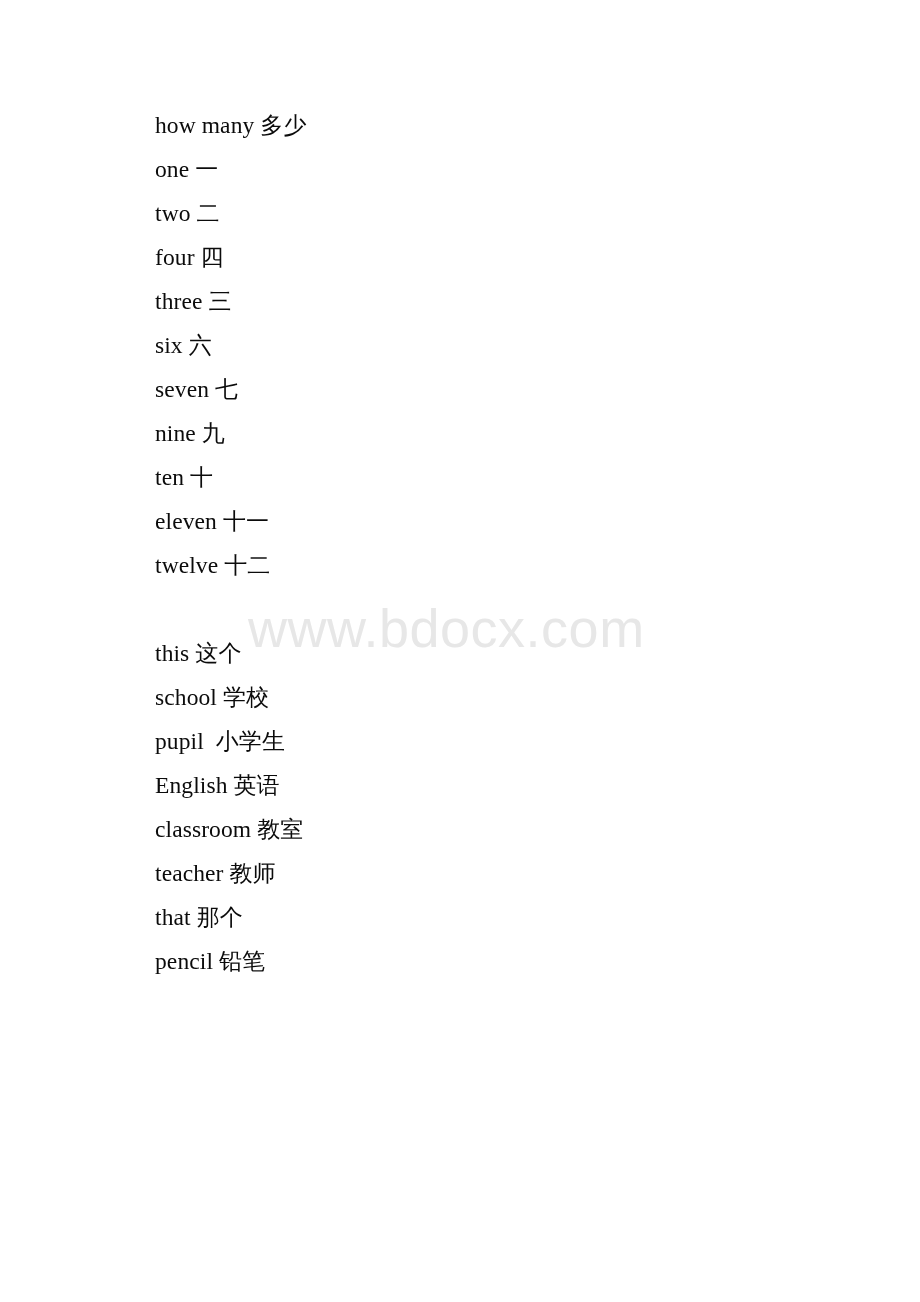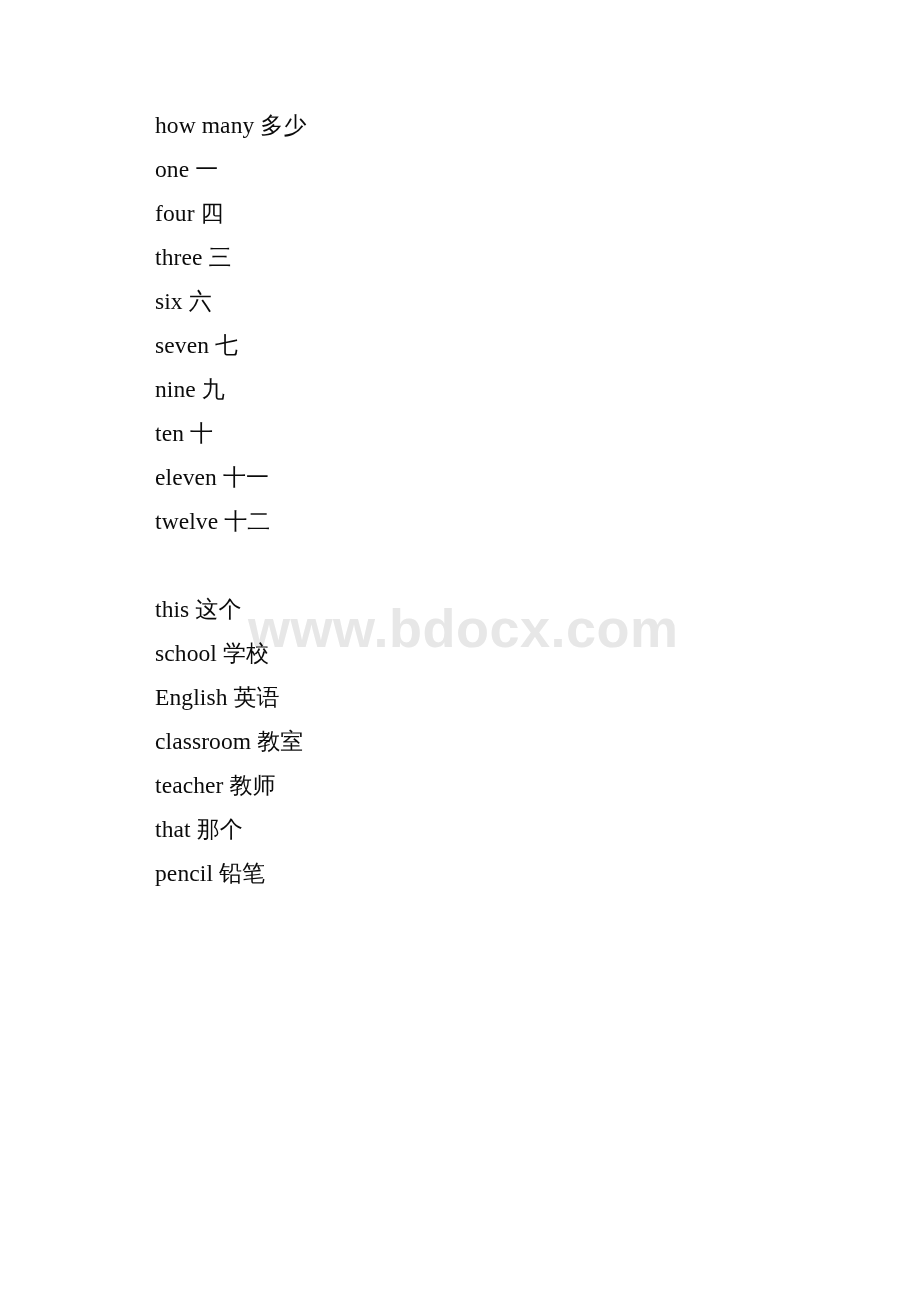--- a/index.html
+++ b/index.html
@@ -22,21 +22,20 @@
     left: 248px;
     top: 601px;
     font-family: "Liberation Sans", "DejaVu Sans", sans-serif;
     font-size: 54px;
     letter-spacing: 0.5px;
     color: #e7e7e7;
     white-space: nowrap;
     line-height: 1;
     z-index: 1;
     user-select: none;
-    font-weight: bold;
   }
   #content {
     position: absolute;
     left: 155px;
     top: 103px;
     width: 700px;
     z-index: 2;
   }
   .vline {
     font-size: 23.5px;
@@ -60,31 +59,33 @@
 </head>
 <body>
 
 <div id="page" style="background: rgb(255, 255, 255);">
 
   <div id="watermark" style="color: rgb(231, 231, 231);">www.bdocx.com</div>
 
   <div id="content" style="color: rgb(11, 11, 11);">
       <div class="vline"><span class="en">how many</span><span> </span><span class="zh">多少</span></div>
       <div class="vline"><span class="en">one</span><span> </span><span class="zh">一</span></div>
+      <div class="vline"><span class="en">two</span><span> </span><span class="zh">二</span></div>
       <div class="vline"><span class="en">four</span><span> </span><span class="zh">四</span></div>
       <div class="vline"><span class="en">three</span><span> </span><span class="zh">三</span></div>
       <div class="vline"><span class="en">six</span><span> </span><span class="zh">六</span></div>
       <div class="vline"><span class="en">seven</span><span> </span><span class="zh">七</span></div>
       <div class="vline"><span class="en">nine</span><span> </span><span class="zh">九</span></div>
       <div class="vline"><span class="en">ten</span><span> </span><span class="zh">十</span></div>
       <div class="vline"><span class="en">eleven</span><span> </span><span class="zh">十一</span></div>
       <div class="vline"><span class="en">twelve</span><span> </span><span class="zh">十二</span></div>
       <div class="vline blank">&nbsp;</div>
       <div class="vline"><span class="en">this</span><span> </span><span class="zh">这个</span></div>
       <div class="vline"><span class="en">school</span><span> </span><span class="zh">学校</span></div>
+      <div class="vline"><span class="en">pupil</span><span>  </span><span class="zh">小学生</span></div>
       <div class="vline"><span class="en">English</span><span> </span><span class="zh">英语</span></div>
       <div class="vline"><span class="en">classroom</span><span> </span><span class="zh">教室</span></div>
       <div class="vline"><span class="en">teacher</span><span> </span><span class="zh">教师</span></div>
       <div class="vline"><span class="en">that</span><span> </span><span class="zh">那个</span></div>
       <div class="vline"><span class="en">pencil</span><span> </span><span class="zh">铅笔</span></div>
     </div>
 
 </div>
 
 </body></html>

